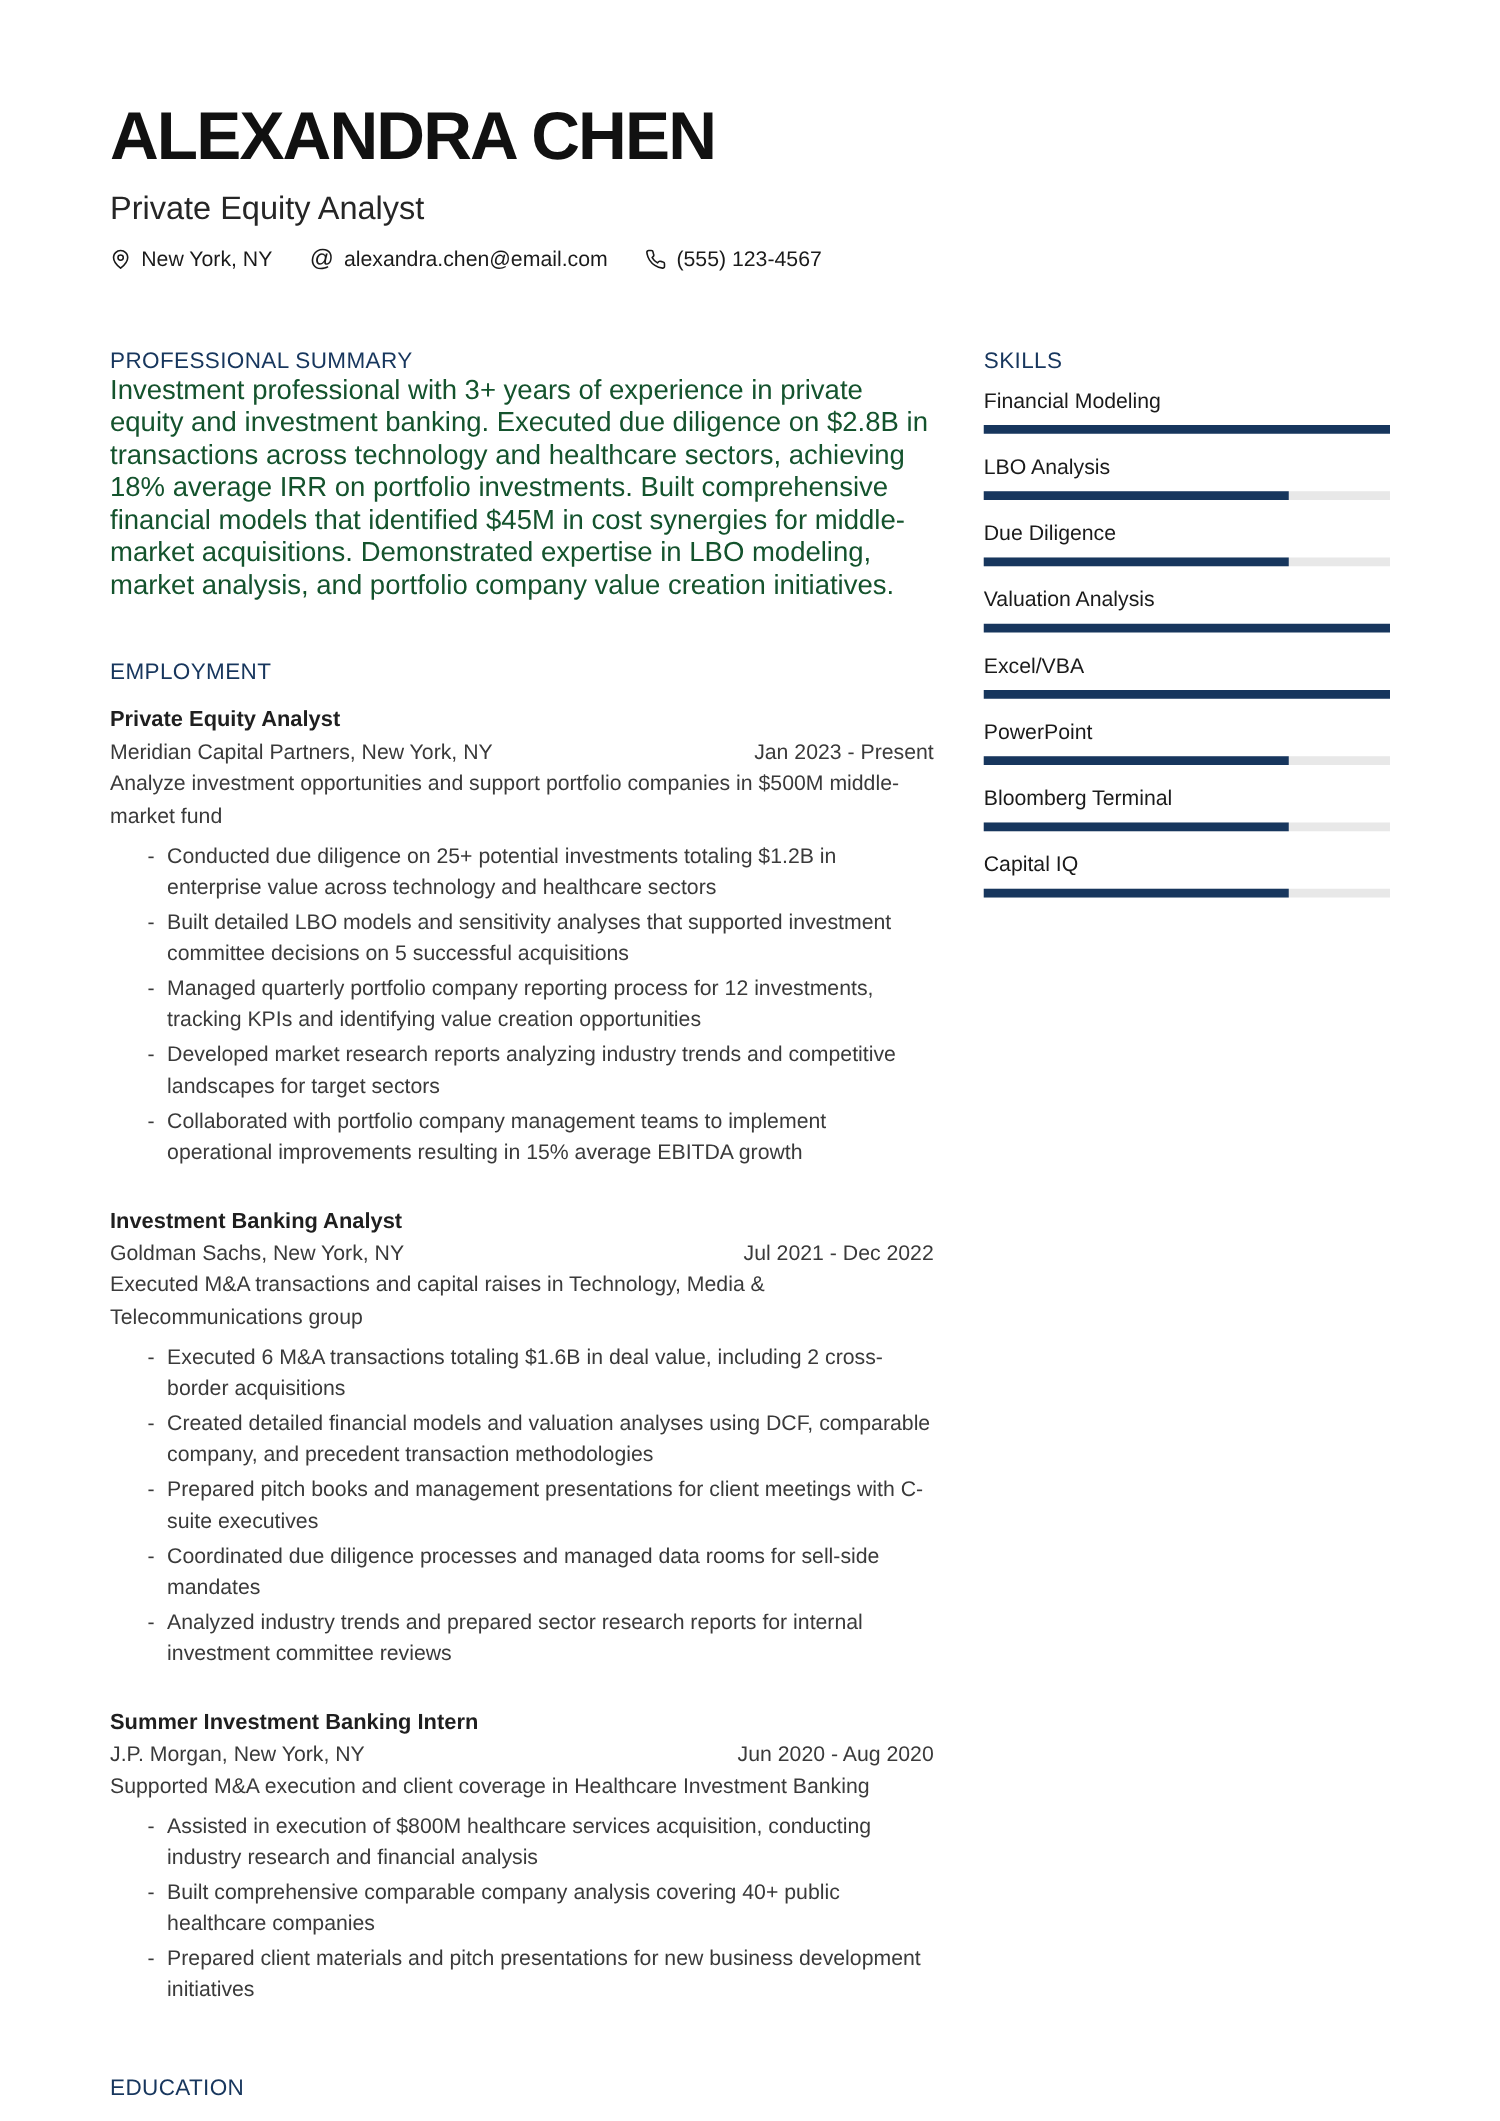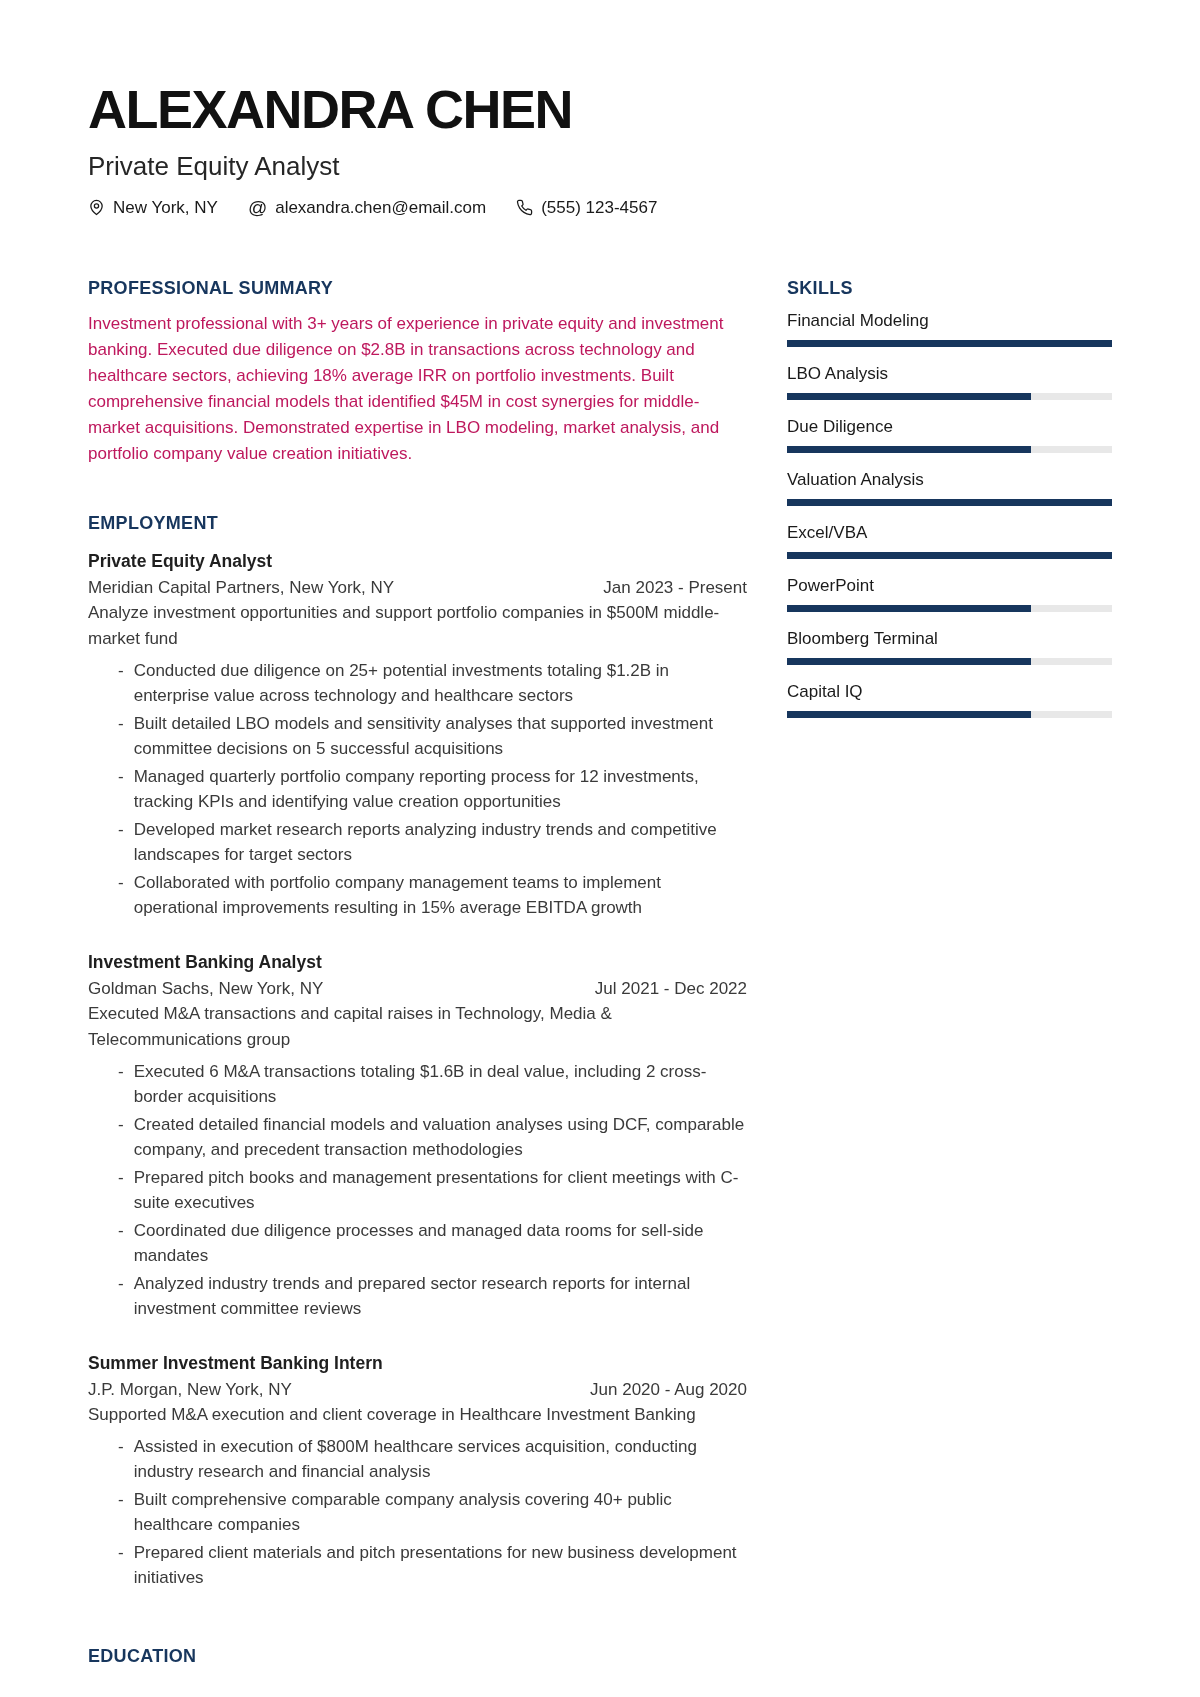--- a/index.html
+++ b/index.html
@@ -33,27 +33,27 @@
   .contact-item{display:flex;align-items:center;gap:8px;}
   .contact-item svg{display:block;}
   .at-glyph{font-size:19px;line-height:1;color:#1a1a1a;}
 
   
   .columns{
     margin-top:60px;
     display:grid;grid-template-columns:659px 325px;column-gap:40px;
   }
   h2.section-heading{
-    font-size:18px;font-weight:700;color:var(--accent);
+    font-size:18px;font-weight:400;color:var(--accent);
     letter-spacing:.3px;line-height:1.2;
   }
 
   
   .summary-text{
-    margin-top:12px;font-size:17px;line-height:26px;color:#be185d;
+    margin-top:0;font-size:22px;line-height:26px;color:#14532d;
   }
   .employment-heading{margin-top:46px;}
   .job{margin-top:14px;}
   .job + .job{margin-top:30px;}
   .job-title{font-size:17.5px;font-weight:700;color:#1f1f1f;line-height:25px;}
   .job-meta{
     display:flex;justify-content:space-between;align-items:baseline;
     font-size:17px;color:#3a3a3a;line-height:25px;margin-top:1px;gap:44px;
   }
   .job-desc{font-size:17px;line-height:26px;color:#3a3a3a;margin-top:0;}

